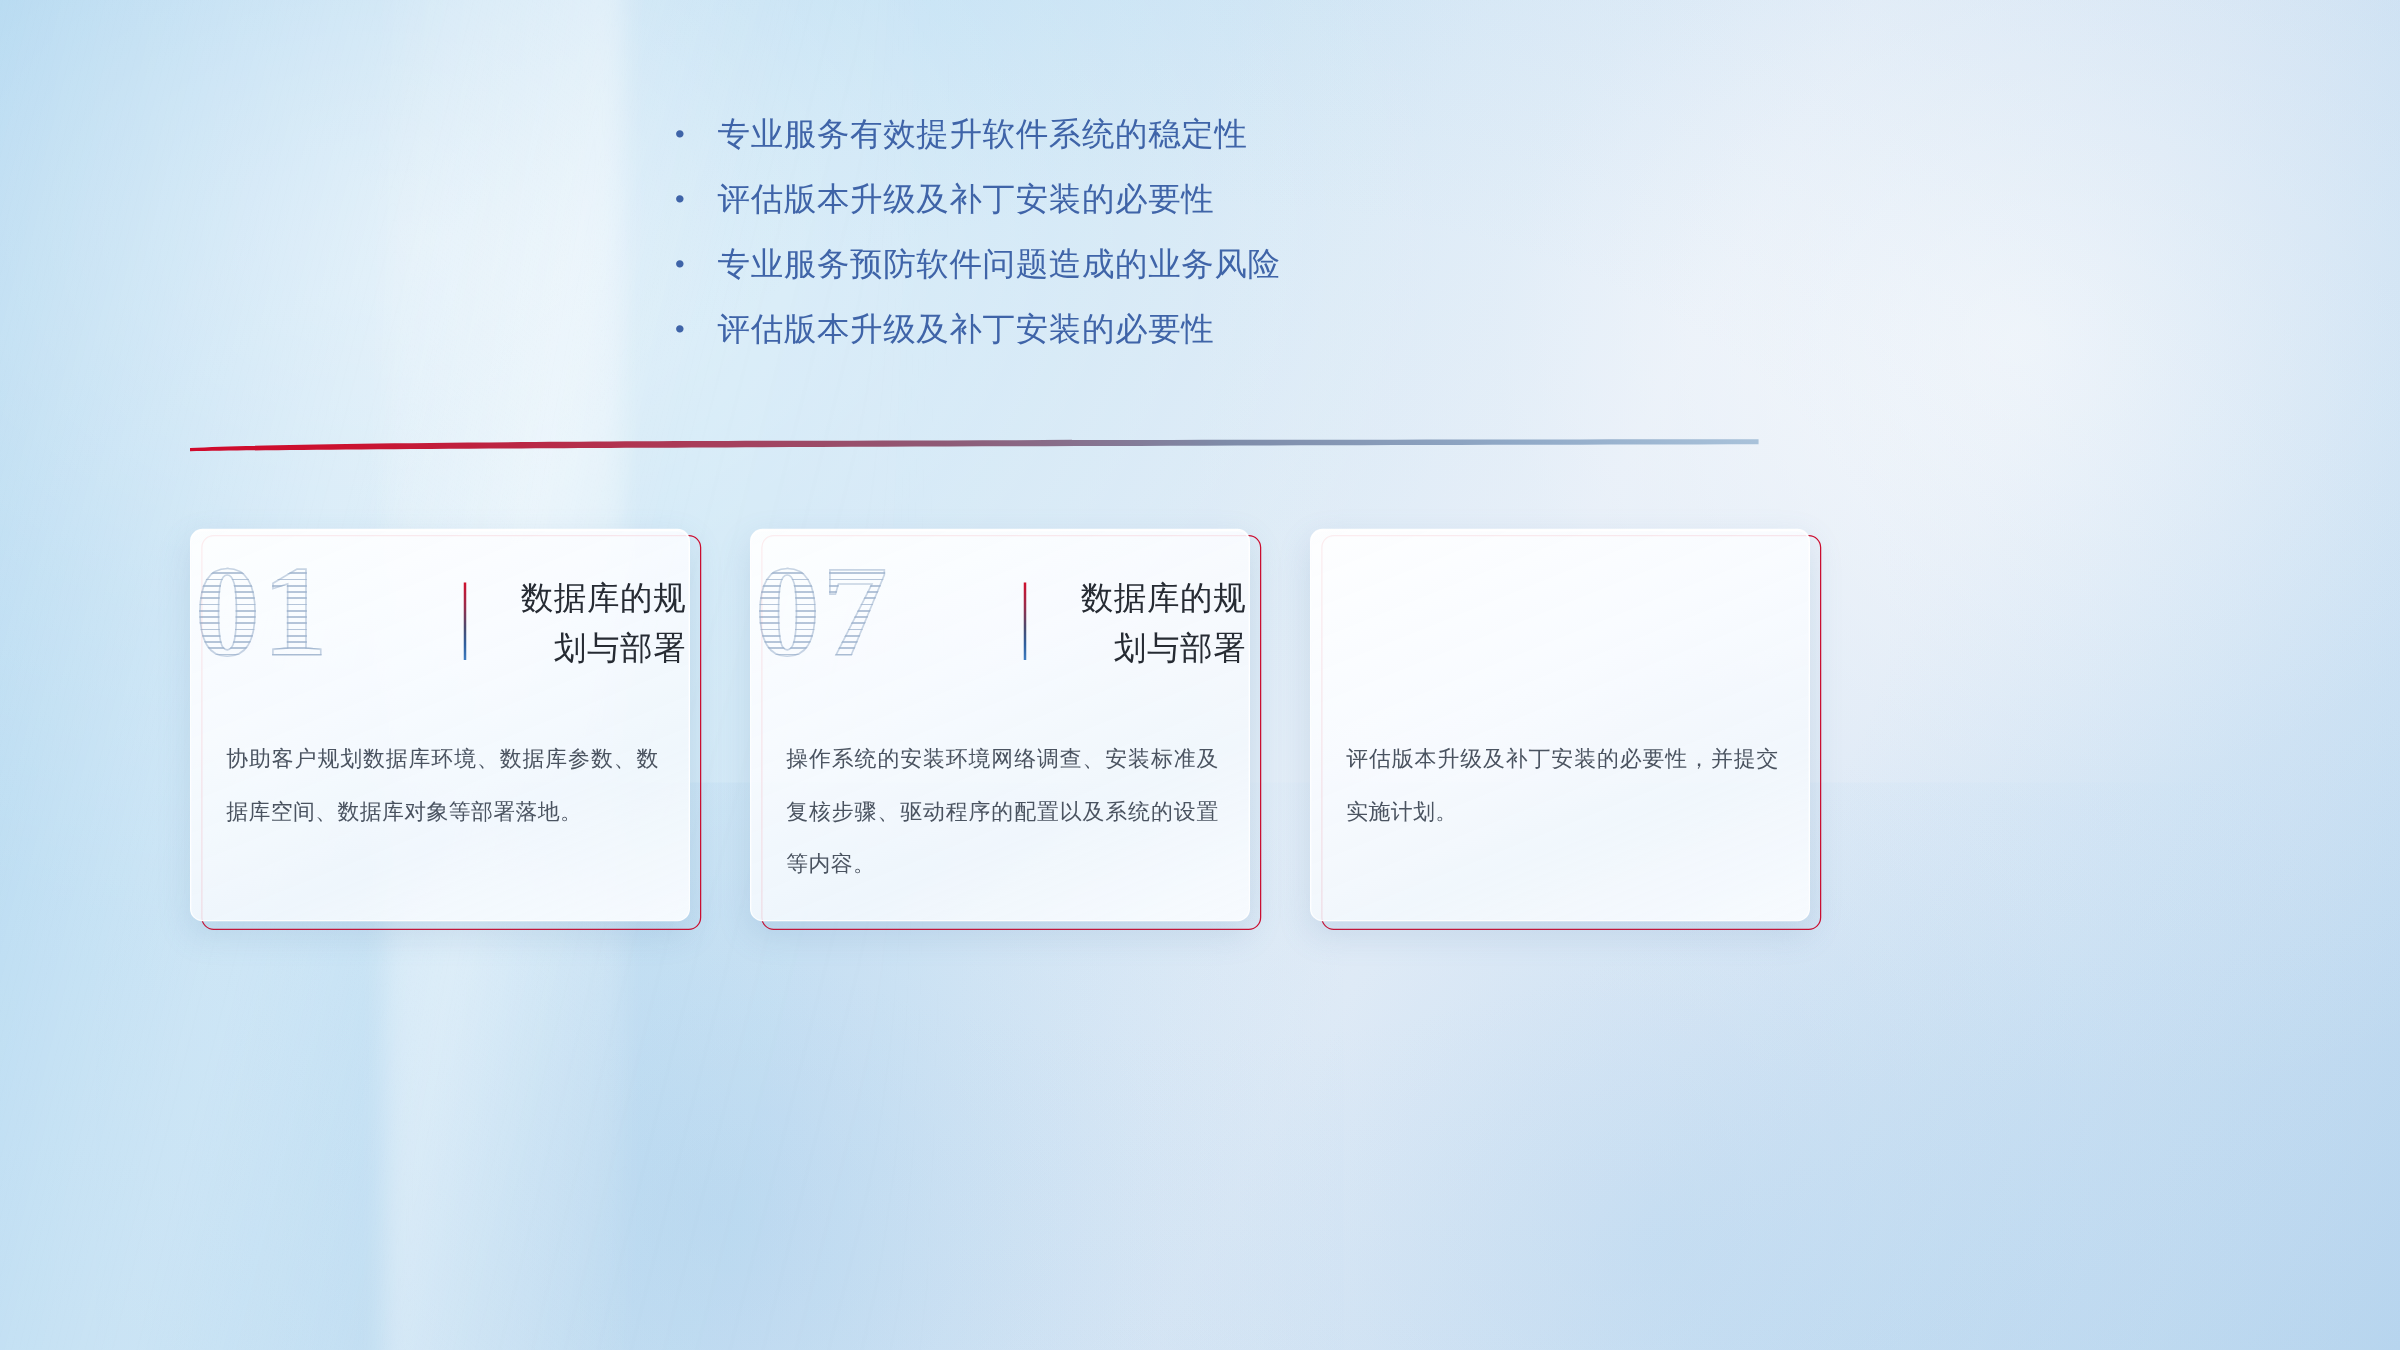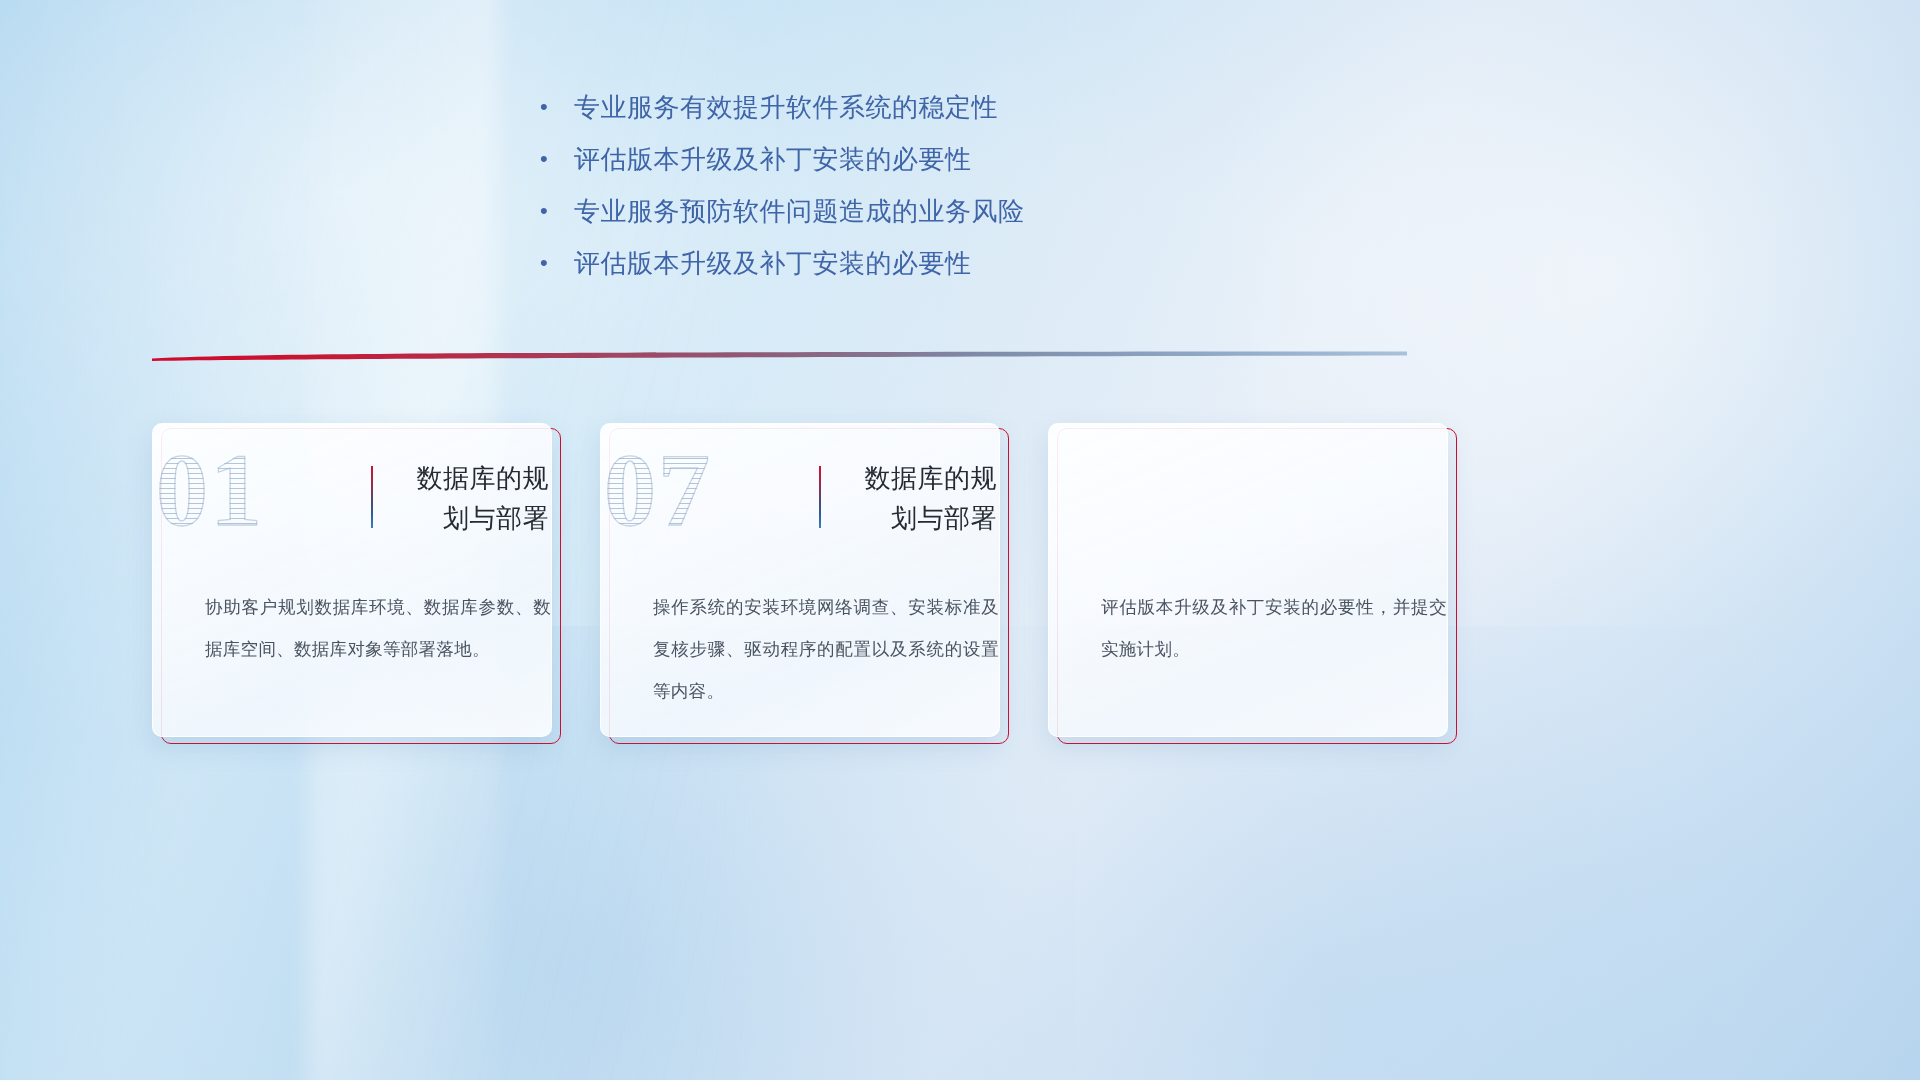--- a/index.html
+++ b/index.html
@@ -130,21 +130,20 @@
   .card-title {
     position:absolute; left:246px; top:34px; width:150px;
     font-size:26px; line-height:40px; font-weight:500;
     color:#262b33; letter-spacing:.5px;text-align:right;
   }
   .card-body {
     position:absolute; left:28px; top:162px; width:346px;
     font-size:17.5px; line-height:42px;
     color:#4a5360; letter-spacing:.3px;
     text-align:justify;
-    margin-left:24px;
   }
 </style>
 </head>
 <body>
 
 <div id="bg">
   <div class="bg-base"></div>
   <div class="bg-glow-a"></div>
   <div class="bg-glow-b"></div>
   <div class="bg-glow-c"></div>

